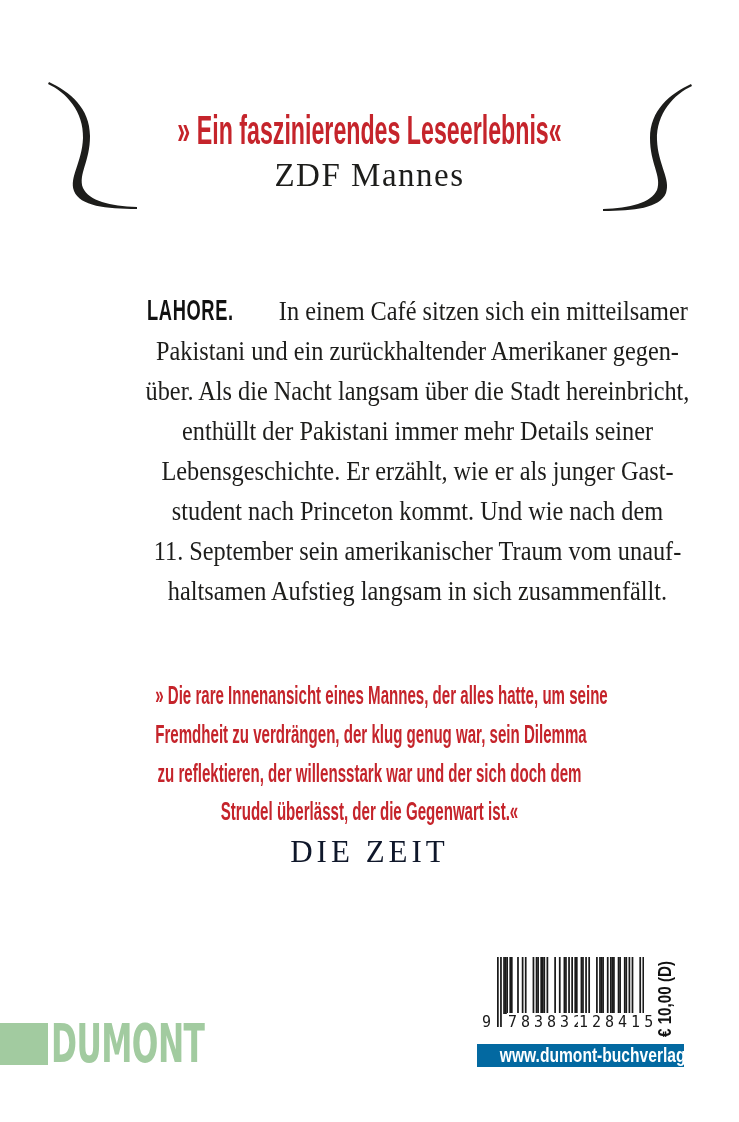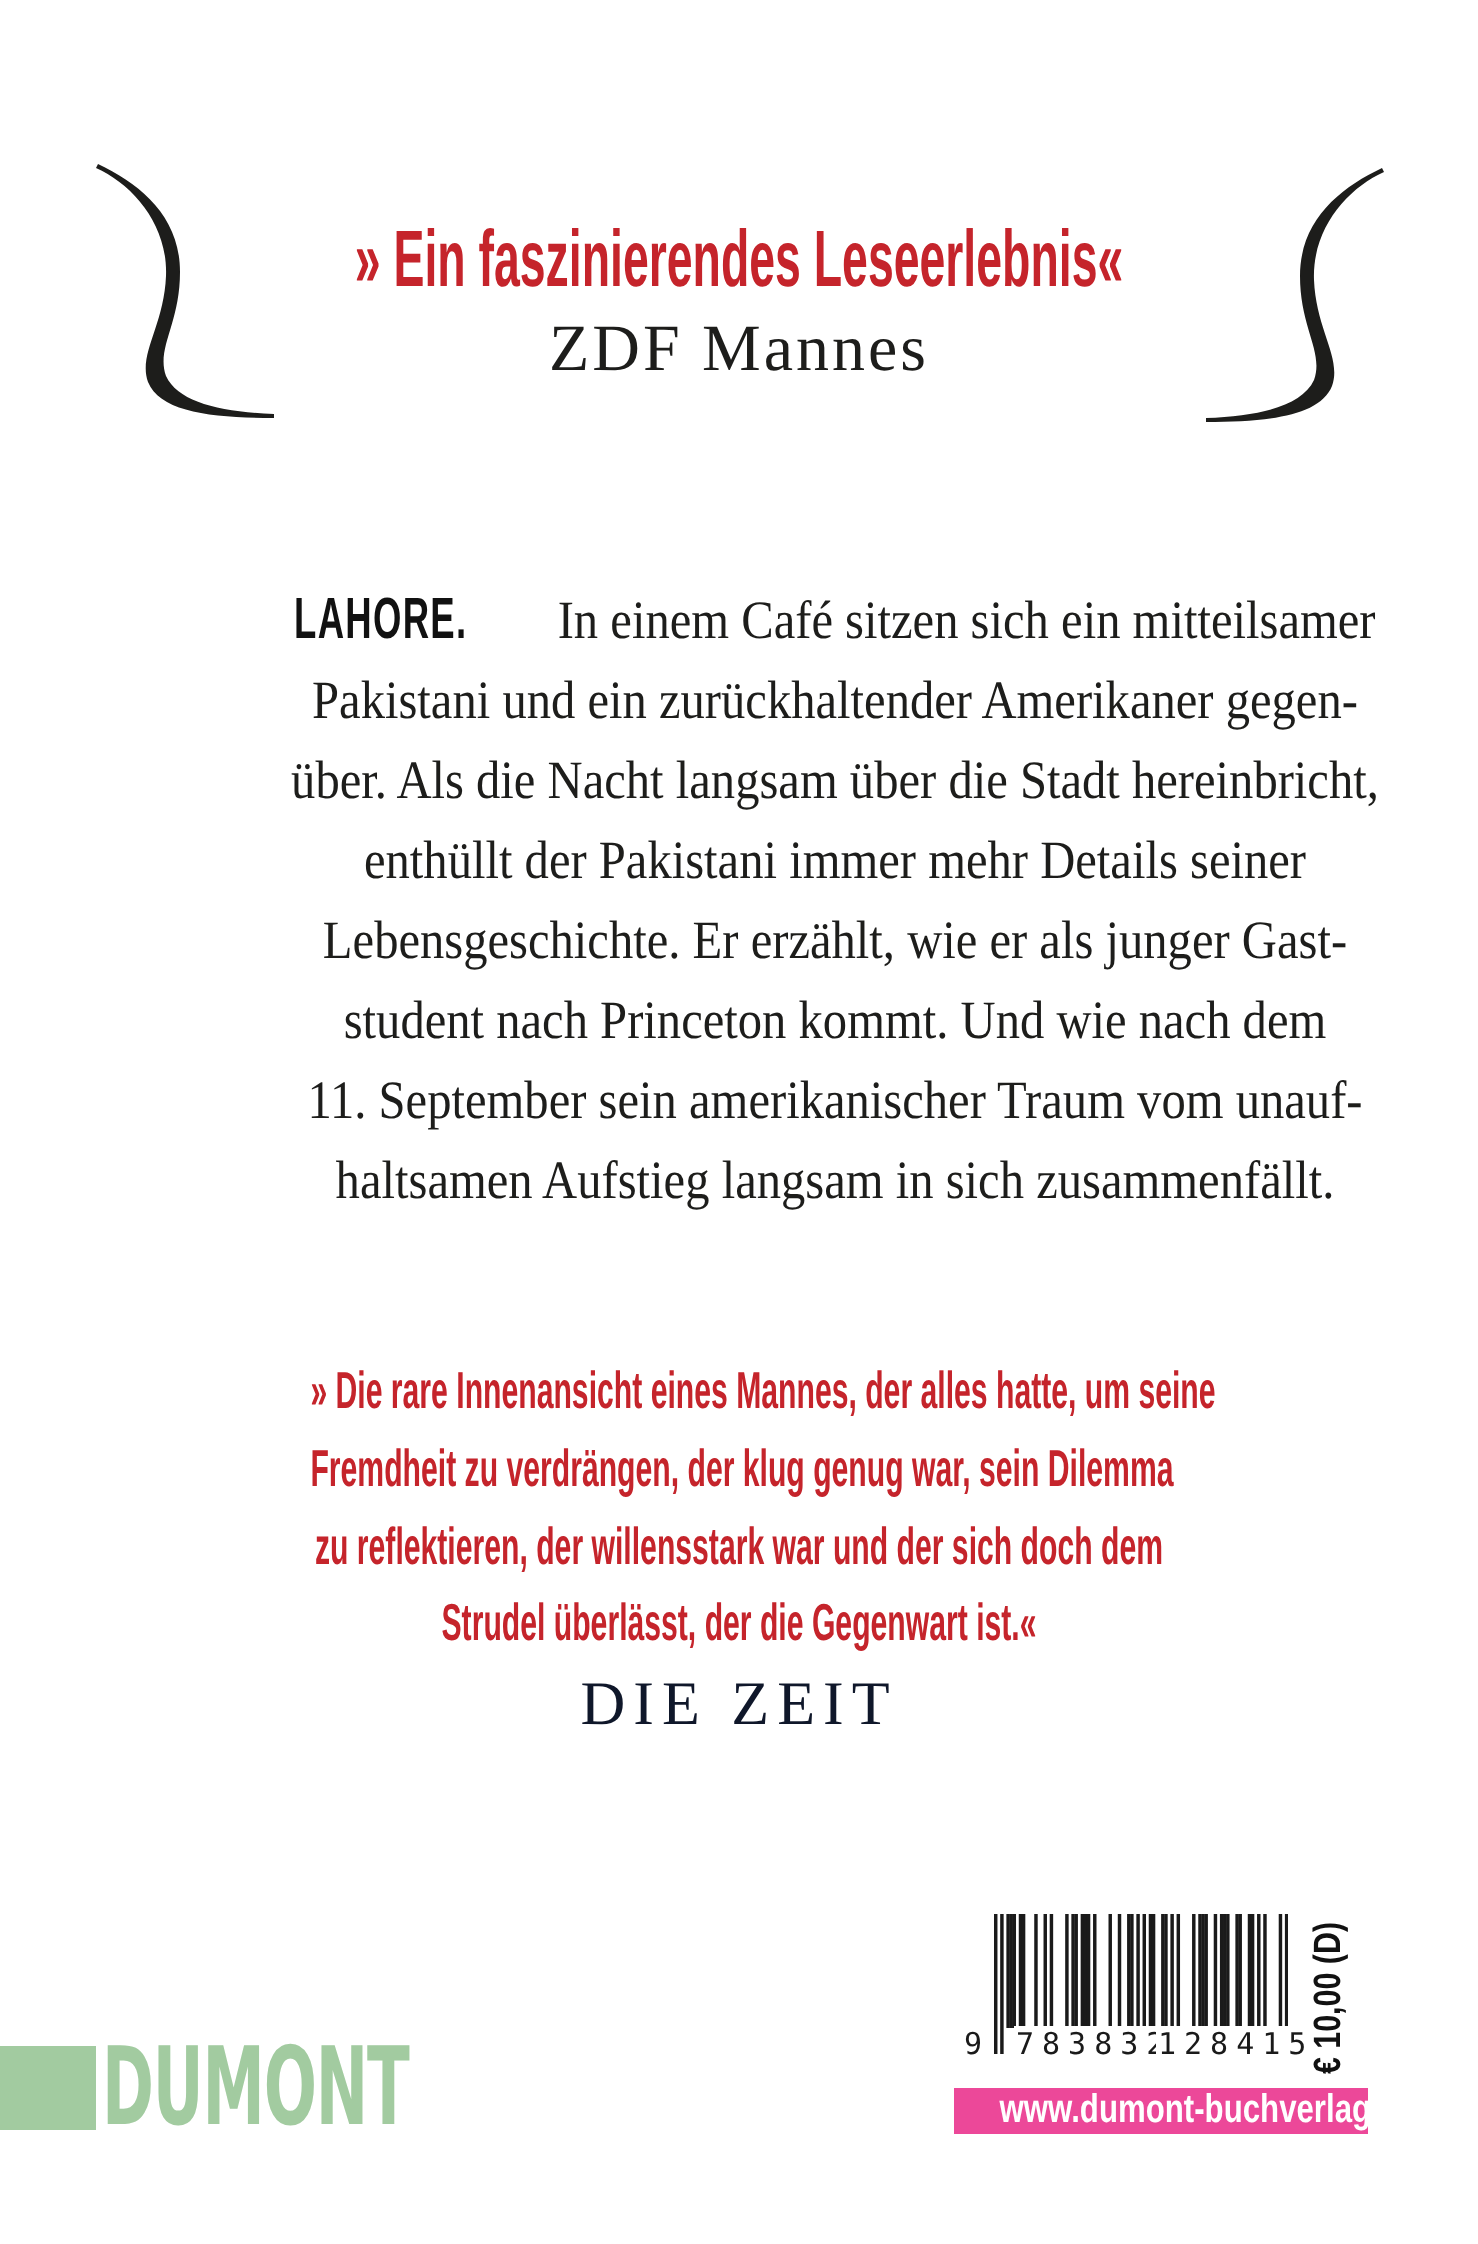--- a/index.html
+++ b/index.html
@@ -68,21 +68,21 @@
 
   
   .price{
     left:595px;top:989px;width:140px;height:20px;line-height:20px;
     text-align:center;font-weight:bold;font-size:19px;color:#111;
     transform:rotate(-90deg) scaleX(0.8);white-space:nowrap;
   }
 
   
   .site-strip{
-    left:477px;top:1044px;width:207px;height:23px;background:#ec4899;
+    left:477px;top:1044px;width:207px;height:23px;background:#0369a1;
     text-align:center;
   }
   .site-strip span{
     display:block;line-height:23px;font-weight:bold;font-size:20px;
     color:#ffffff;transform:scaleX(0.78);white-space:nowrap;
   }
 
   
   .logo-block{left:0;top:1023px;width:48px;height:42px;background:#a2cba0;}
   .logo-text{

